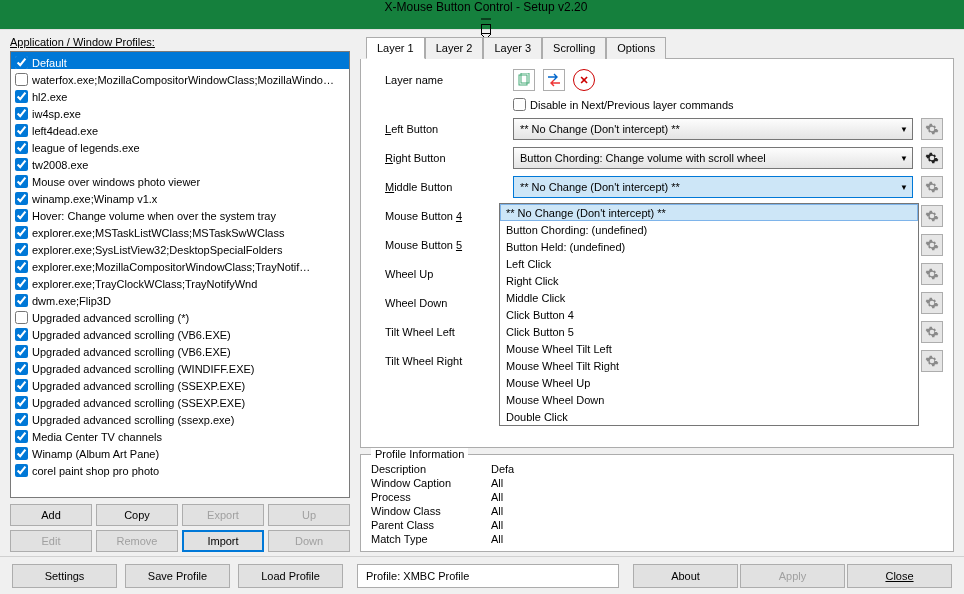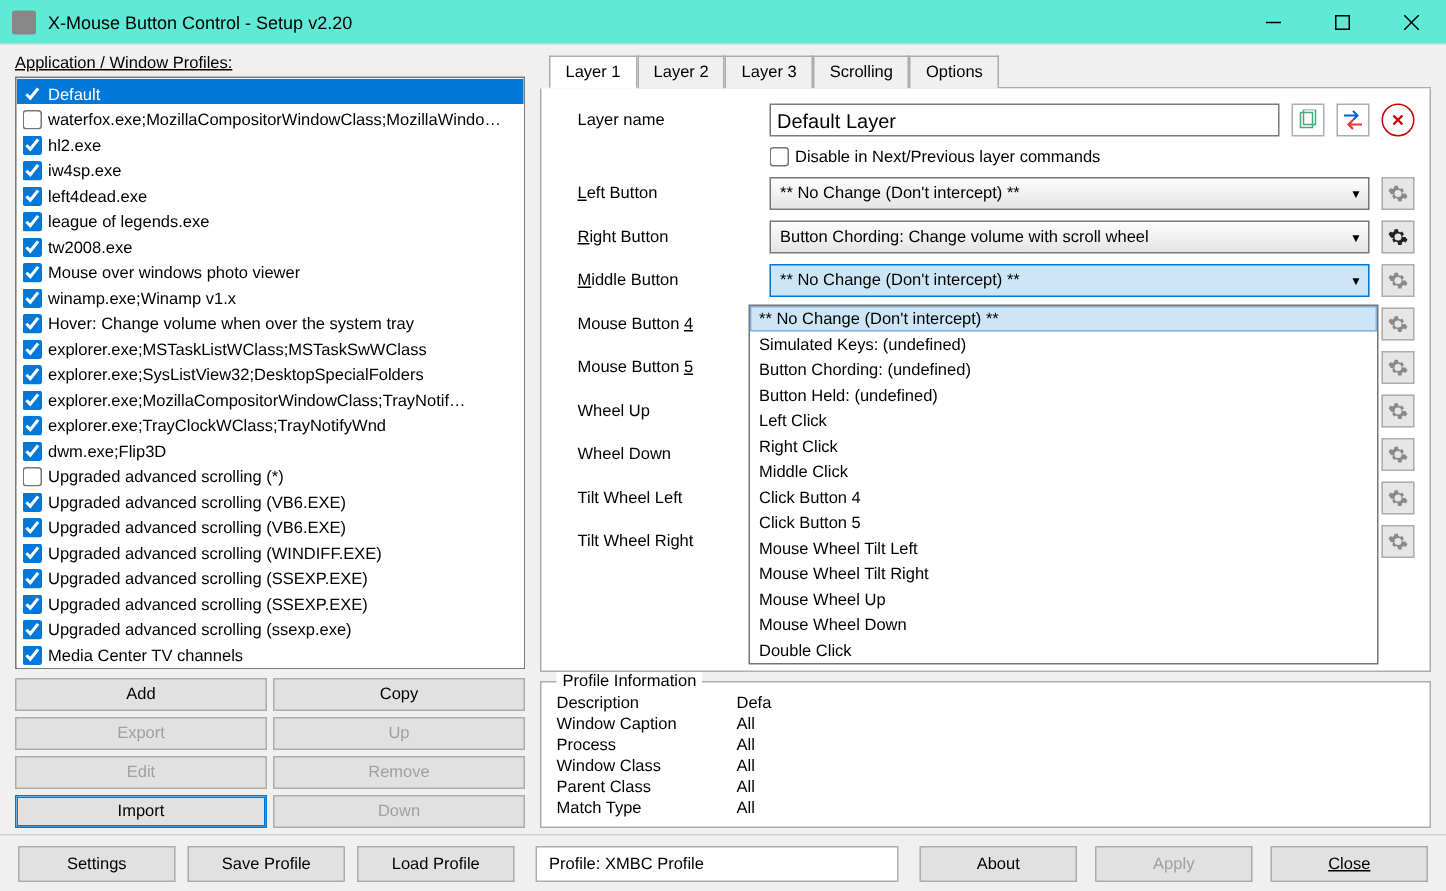--- a/index.html
+++ b/index.html
@@ -1,28 +1,28 @@
 <!DOCTYPE html>
 <html><head>
 <meta charset="utf-8">
 <style>
 * { box-sizing: border-box; margin: 0; padding: 0; }
 body { font-family: "Segoe UI", Tahoma, sans-serif; font-size: 11px; background: #f0f0f0; width: 964px; height: 594px; overflow: hidden; }
-.titlebar { height: 30px; background: #5eead4; display: flex; align-items: center; padding: 0 0 0 8px; border-bottom: 1px solid #e0e0e0; }
+.titlebar { height: 30px; background: #15803d; display: flex; align-items: center; padding: 0 0 0 8px; border-bottom: 1px solid #e0e0e0; flex-direction: column; }
 .titlebar .app-icon { width: 16px; height: 16px; background: #888; margin-right: 8px; border-radius: 2px; }
 .titlebar .title { flex: 1; font-size: 12px; color: #000; }
 .titlebar .win-btn { width: 46px; height: 30px; display:flex; align-items:center; justify-content:center; cursor:pointer; }
 .main { display: flex; padding: 6px 10px 4px 10px; gap: 10px; height: calc(100% - 30px - 38px); }
 .left-col { width: 340px; display:flex; flex-direction:column; }
 .profiles-label { text-decoration: underline; margin-bottom: 3px; }
 .profiles-list { border: 1px solid #7a7a7a; background:#fff; flex:1; overflow-y:auto; overflow-x:hidden; }
 .prof-item { display:flex; align-items:flex-end; height:17px; padding:0 4px; white-space:nowrap; overflow:hidden; text-overflow:ellipsis; }
 .prof-item input[type=checkbox]{ margin-right:4px; width:13px; height:13px; accent-color:#0078d7; }
 .prof-item.selected { background:#0078d7; color:#fff; }
-.left-buttons { display:grid; grid-template-columns:repeat(2,1fr); gap:4px; margin-top:6px; }
+.left-buttons { display:grid; grid-template-columns:repeat(4,1fr); gap:4px; margin-top:6px; }
 .left-buttons button { height:22px; font-size:11px; background:#e1e1e1; border:1px solid #adadad; cursor:pointer; }
 .left-buttons button:disabled { color:#a0a0a0; }
 .left-buttons button.active { border:1px solid #0078d7; box-shadow: inset 0 0 0 1px #0078d7; }
 .right-col { flex:1; display:flex; flex-direction:column; position:relative; }
 .tabs { display:flex; border-bottom:1px solid #acacac; margin-left:6px; }
 .tab { padding:4px 10px; border:1px solid #acacac; border-bottom:none; background:#f0f0f0; margin-right:0; cursor:pointer; position:relative; top:1px; }
 .tab.active { background:#fff; border-bottom:1px solid #fff; }
 .tab-body { border:1px solid #acacac; border-top:none; background:#fff; flex:1; padding:10px 10px 6px 24px; position:relative; overflow:hidden; }
 .row { display:flex; align-items:center; margin-bottom:7px; gap:8px; }
 .row .lbl { width:120px; text-decoration:underline; }
@@ -47,21 +47,21 @@
 .dropdown::-webkit-scrollbar { width:17px; background:#f0f0f0;}
 .dropdown::-webkit-scrollbar-thumb { background:#cdcdcd; border:1px solid #a0a0a0;}
 .profile-info { border:1px solid #acacac; background:#fff; margin-top:6px; padding:2px 16px 4px 10px; }
 .profile-info .legend { position:relative; top:-9px; background:#fff; padding:0 4px; font-size:11px; }
 .pi-row { display:flex; margin-bottom:2px; }
 .pi-row .pi-lbl { width:120px; }
 .bottom-bar { height:38px; display:flex; align-items:center; padding:0 12px; gap:8px; border-top:1px solid #d0d0d0;}
 .bottom-bar button { width:105px; height:24px; background:#e1e1e1; border:1px solid #adadad; cursor:pointer; font-size:11px; }
 .bottom-bar button:disabled { color:#a0a0a0; }
 .bottom-bar .profile-status { flex:1; border:1px solid #acacac; height:24px; display:flex; align-items:center; padding:0 8px; margin:0 6px; background:#fff; font-size:11px;}
-.bottom-bar .right-btns { display:flex; gap:12px; }
+.bottom-bar .right-btns { display:flex; gap:2px; }
 .profiles-list::-webkit-scrollbar { width:17px; background:#f0f0f0;}
 .profiles-list::-webkit-scrollbar-thumb { background:#cdcdcd; border:1px solid #a0a0a0;}
 .profiles-list::-webkit-scrollbar-button { height:17px; background:#f0f0f0; border:1px solid #c0c0c0;}
 </style>
 </head>
 <body>
 
 <div class="titlebar">
   <div class="app-icon"></div>
   <div class="title">X-Mouse Button Control - Setup v2.20</div>
@@ -206,21 +206,20 @@
         <div class="tab active">Layer 1</div>
         <div class="tab">Layer 2</div>
         <div class="tab">Layer 3</div>
         <div class="tab">Scrolling</div>
         <div class="tab">Options</div>
       </div>
     <div class="tab-body">
 
       <div class="row">
         <span class="lbl-plain">Layer name</span>
-        <input class="layer-input" value="Default Layer" style="">
         <div class="iconbtn clipboard-icon">
             <svg width="14" height="14">
               <rect x="2" y="2" width="8" height="10" fill="none" stroke="#4a7"></rect>
               <rect x="4" y="0" width="8" height="10" fill="none" stroke="#4a7"></rect>
             </svg>
           </div>
         <div class="iconbtn swap-icon">
             <svg width="14" height="14">
               <path d="M1 4 L10 4 M7 1 L10 4 L7 7" fill="none" stroke="#06c" stroke-width="1.4"></path>
               <path d="M13 10 L4 10 M7 13 L4 10 L7 7" fill="none" stroke="#e33" stroke-width="1.4"></path>
@@ -343,21 +342,20 @@
             <div class="gear">
               <svg viewBox="0 0 24 24">
                 <path fill="#8a8a8a" d="M12 8a4 4 0 100 8 4 4 0 000-8zm9 4a7 7 0 01-.1 1.2l2 1.6-2 3.4-2.4-1a7 7 0 01-2 1.2l-.4 2.6h-4l-.4-2.6a7 7 0 01-2-1.2l-2.4 1-2-3.4 2-1.6A7 7 0 013 12a7 7 0 01.1-1.2l-2-1.6 2-3.4 2.4 1a7 7 0 012-1.2L8 3h4l.4 2.6a7 7 0 012 1.2l2.4-1 2 3.4-2 1.6c.1.4.2.8.2 1.2z"></path>
               </svg>
             </div>
           </div>
         </div>
 
       <div class="dropdown" id="dropdown">
           <div class="dd-item highlight">** No Change (Don't intercept) **</div>
-          <div class="dd-item">Simulated Keys: (undefined)</div>
           <div class="dd-item">Button Chording: (undefined)</div>
           <div class="dd-item">Button Held: (undefined)</div>
           <div class="dd-item">Left Click</div>
           <div class="dd-item">Right Click</div>
           <div class="dd-item">Middle Click</div>
           <div class="dd-item">Click Button 4</div>
           <div class="dd-item">Click Button 5</div>
           <div class="dd-item">Mouse Wheel Tilt Left</div>
           <div class="dd-item">Mouse Wheel Tilt Right</div>
           <div class="dd-item">Mouse Wheel Up</div>

